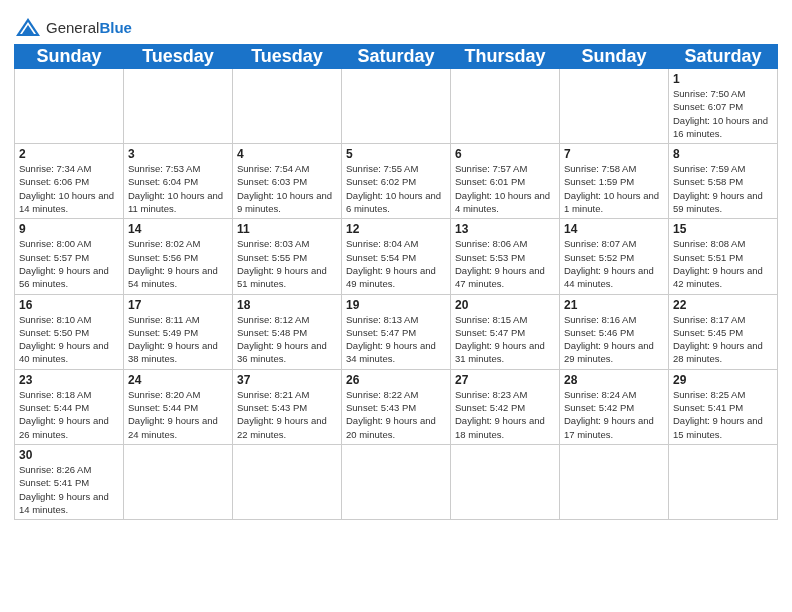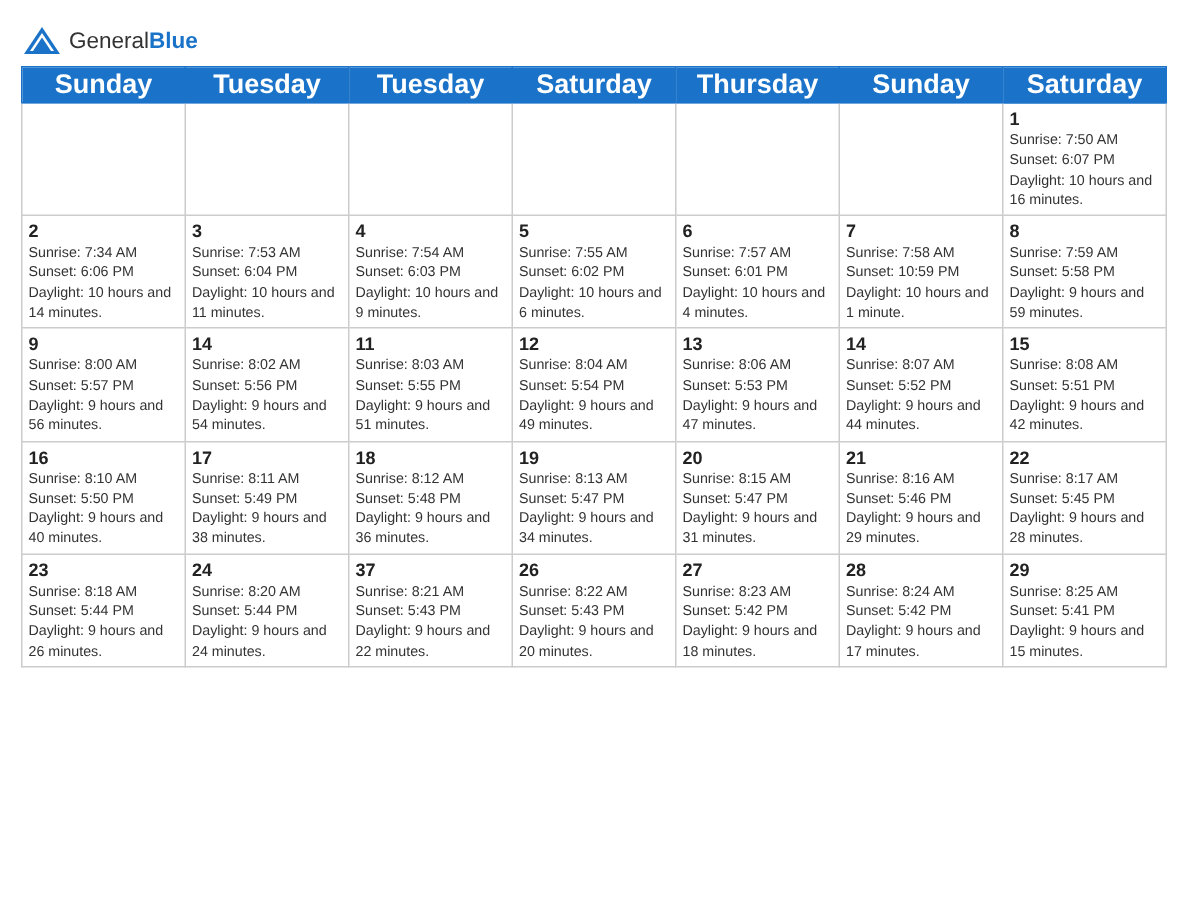--- a/index.html
+++ b/index.html
@@ -169,21 +169,21 @@
           </td>
           <td>
             <span class="day-number">6</span>
             <div class="day-info">Sunrise: 7:57 AM
 Sunset: 6:01 PM
 Daylight: 10 hours and 4 minutes.</div>
           </td>
           <td>
             <span class="day-number">7</span>
             <div class="day-info">Sunrise: 7:58 AM
-Sunset: 10:59 PM
+Sunset: 1:59 PM
 Daylight: 10 hours and 1 minute.</div>
           </td>
           <td>
             <span class="day-number">8</span>
             <div class="day-info">Sunrise: 7:59 AM
 Sunset: 5:58 PM
 Daylight: 9 hours and 59 minutes.</div>
           </td>
         </tr>
         <tr>
@@ -310,16 +310,30 @@
             <div class="day-info">Sunrise: 8:24 AM
 Sunset: 5:42 PM
 Daylight: 9 hours and 17 minutes.</div>
           </td>
           <td>
             <span class="day-number">29</span>
             <div class="day-info">Sunrise: 8:25 AM
 Sunset: 5:41 PM
 Daylight: 9 hours and 15 minutes.</div>
           </td>
+        </tr>
+        <tr class="last-row">
+          <td>
+            <span class="day-number">30</span>
+            <div class="day-info">Sunrise: 8:26 AM
+Sunset: 5:41 PM
+Daylight: 9 hours and 14 minutes.</div>
+          </td>
+          <td class="empty"></td>
+          <td class="empty"></td>
+          <td class="empty"></td>
+          <td class="empty"></td>
+          <td class="empty"></td>
+          <td class="empty"></td>
         </tr>
       </tbody>
   </table>
 </div>
 
 </body></html>

